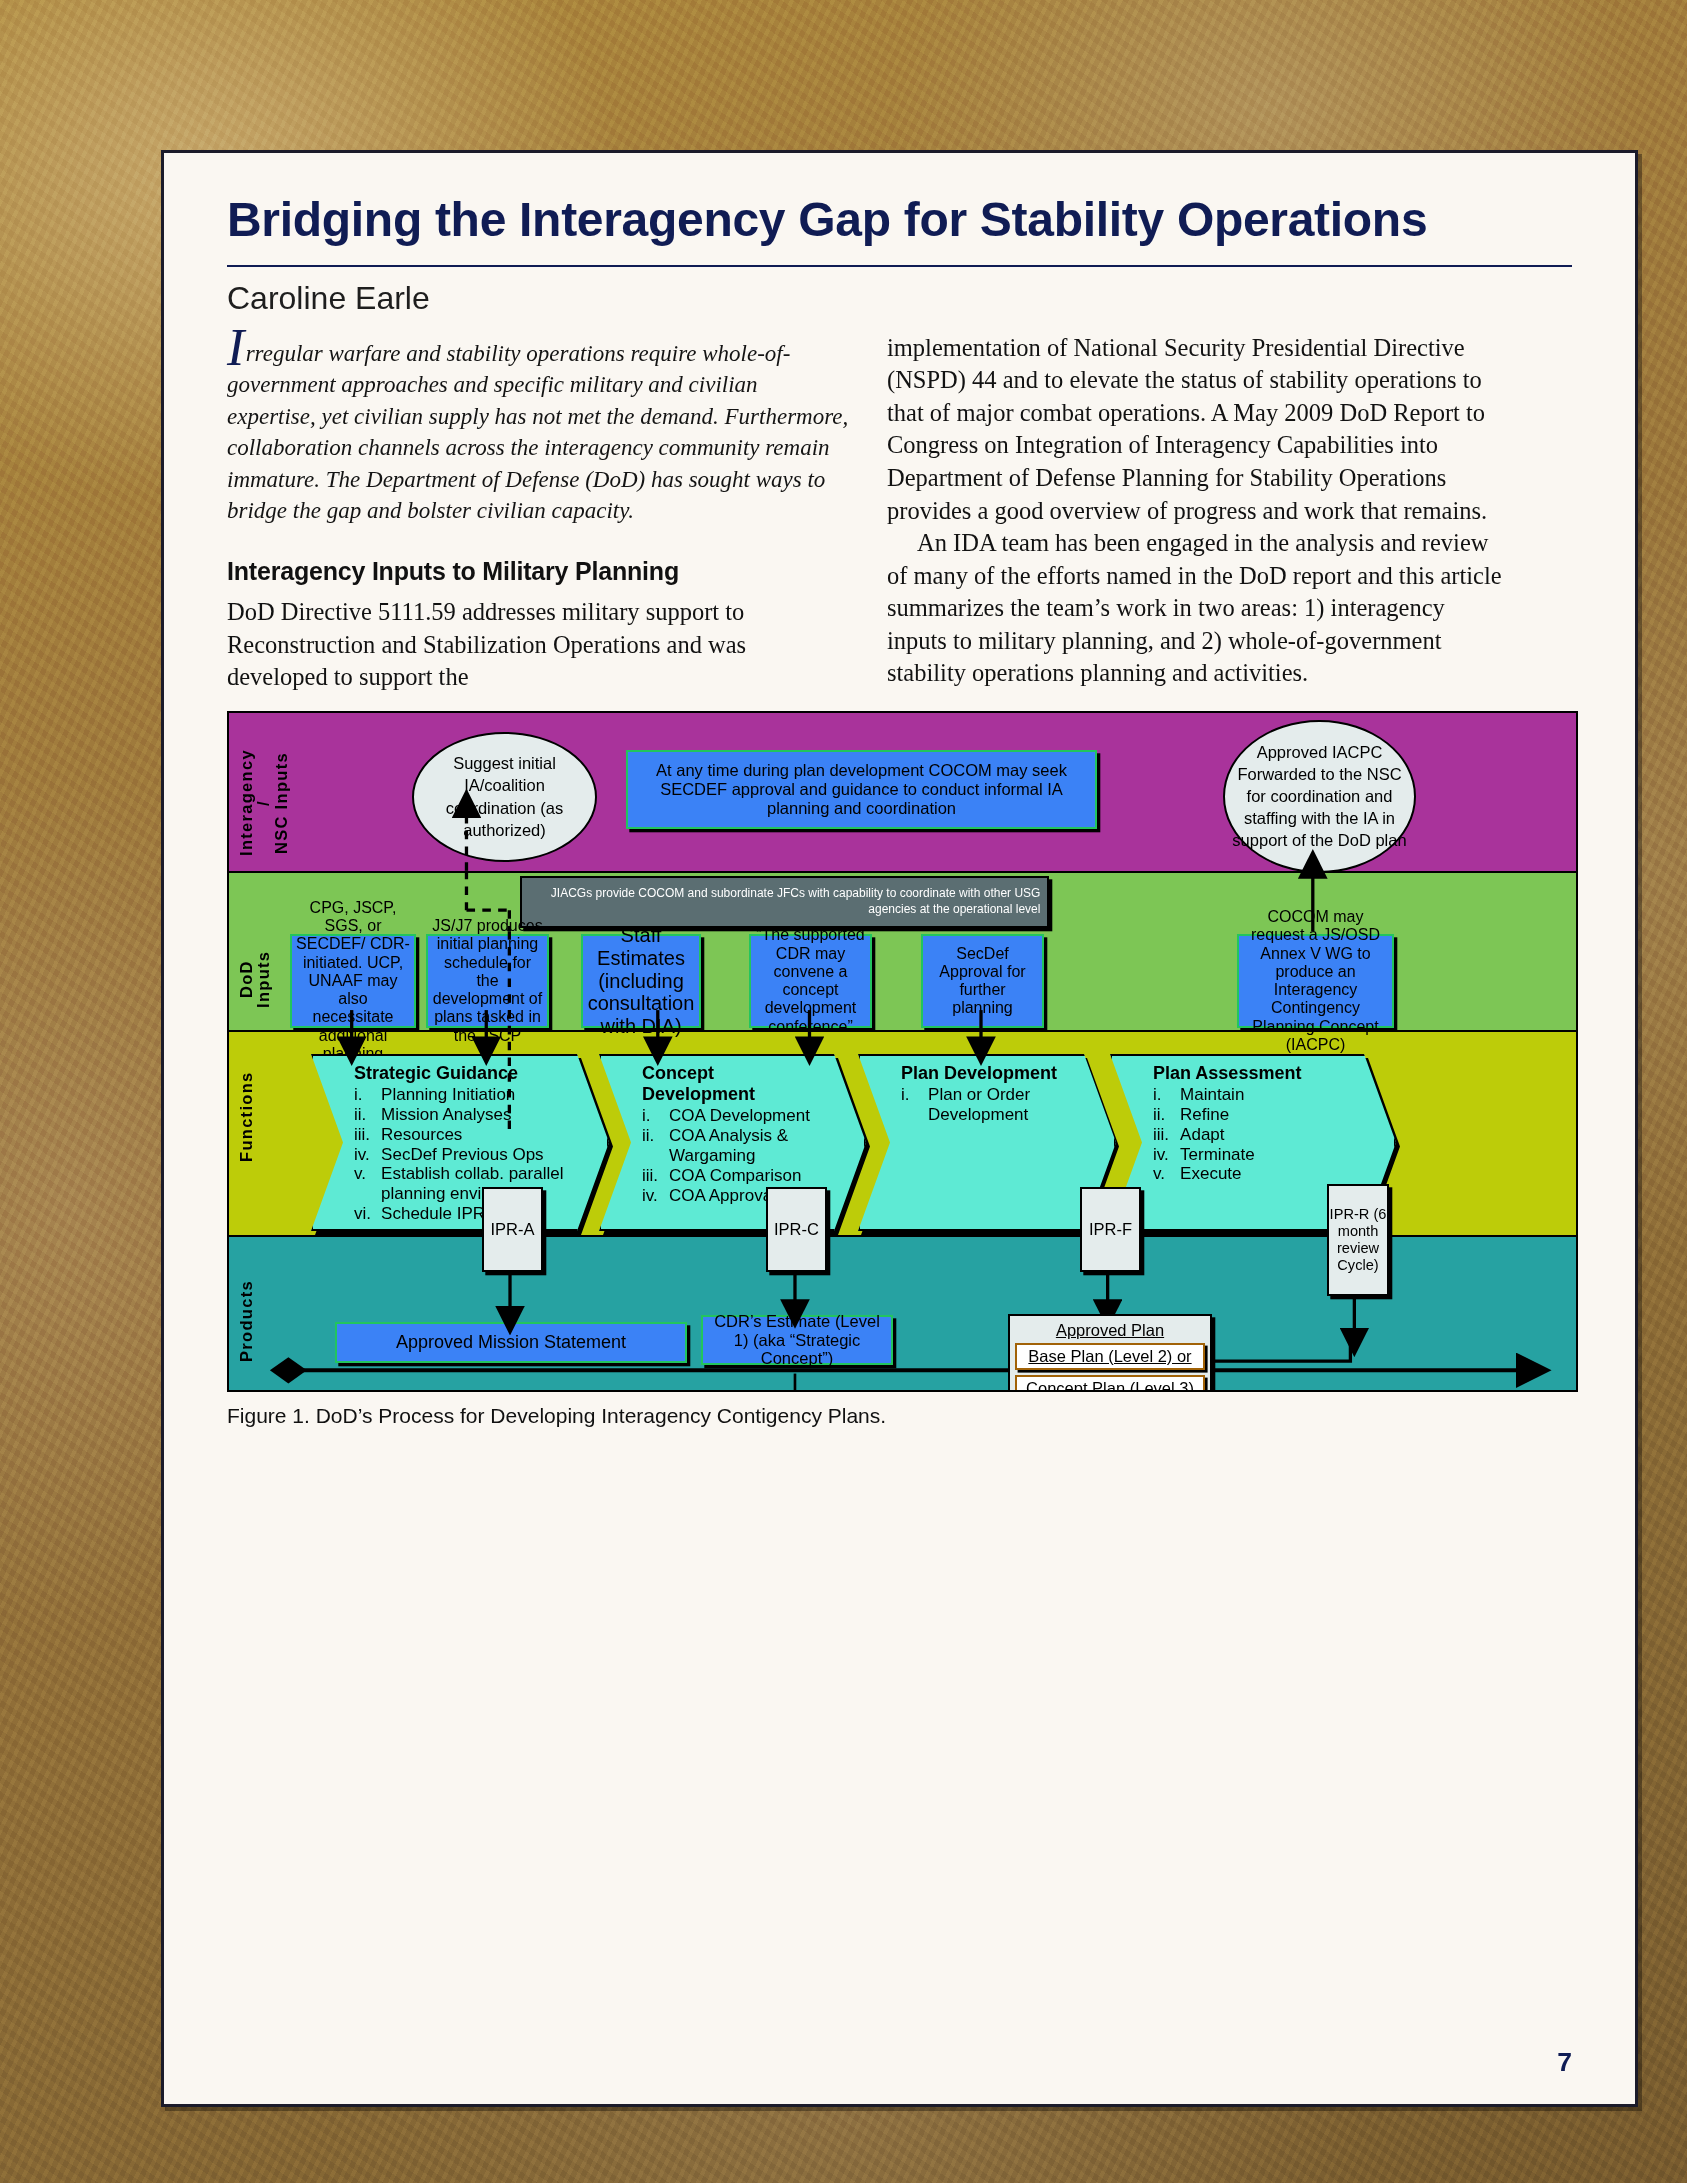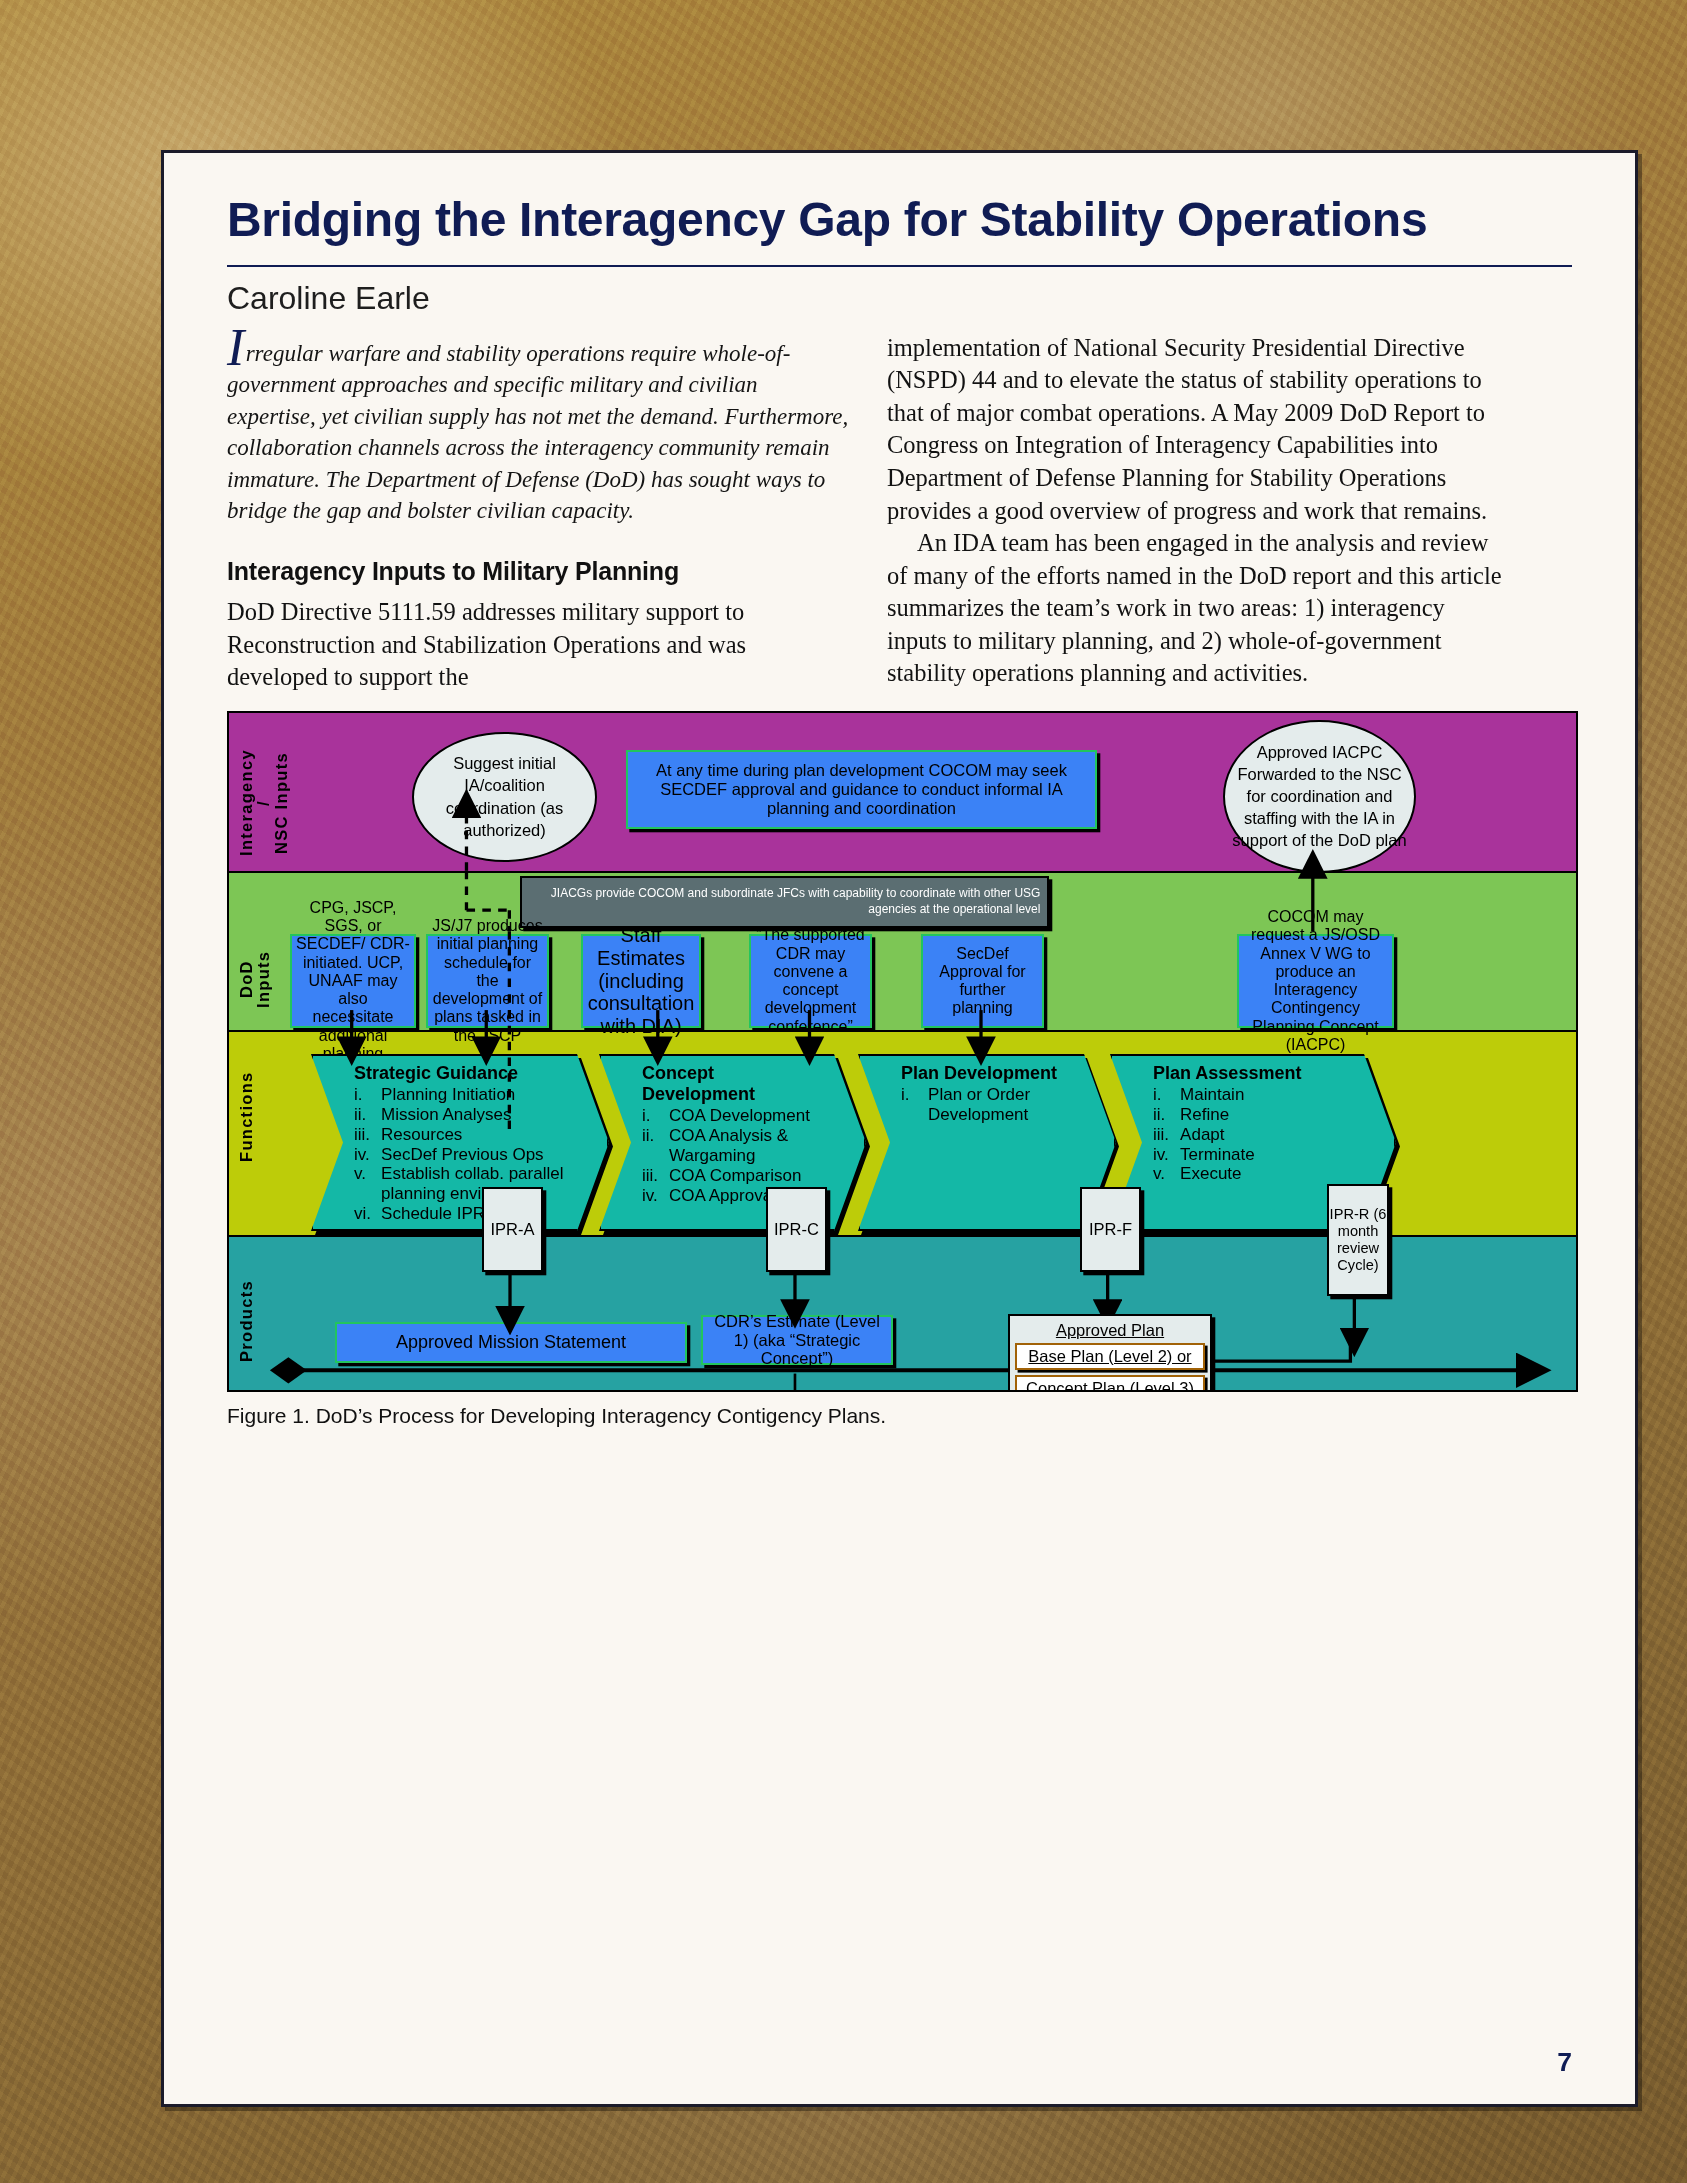--- a/index.html
+++ b/index.html
@@ -181,21 +181,21 @@
     display: flex;
     align-items: center;
     justify-content: center;
     text-align: right;
     padding: 4px 6.6px;
   }
 
   
   .chev {
     position: absolute;
-    background: #14b8a6;
+    background: #5eead4;
     border: 2px solid #000;
     clip-path: polygon(0 0, calc(100% - 32px) 0, 100% 50%, calc(100% - 32px) 100%, 0 100%, 32px 50%);
     padding: 6.6px 37px 5.3px 41px;
     font-size: 17px;
     line-height: 1.17;
     color: #000;
   }
   .chev .chev-title { font-weight: bold; font-size: 18px; display: block; margin-bottom: 1.3px; }
   .chev ol { list-style: none; }
   .chev li { display: flex; gap: 4.6px; }

